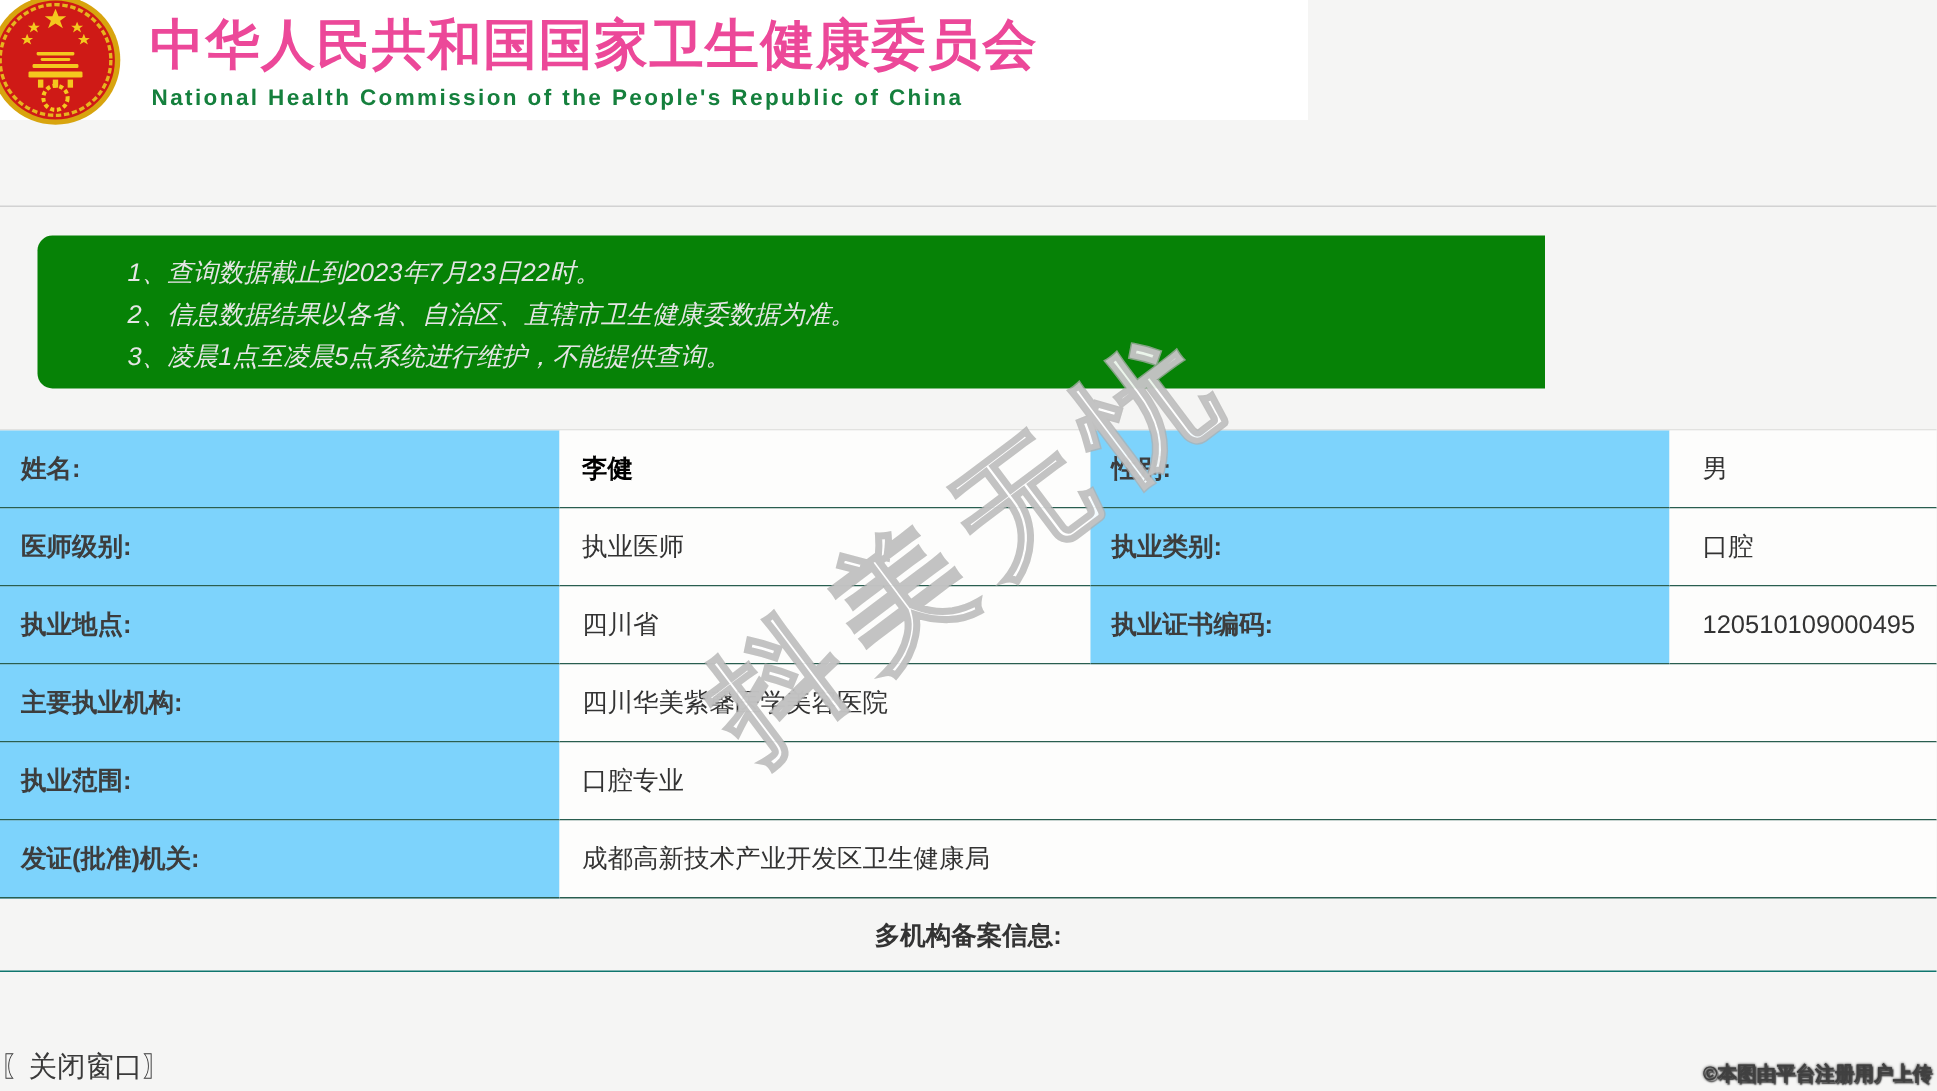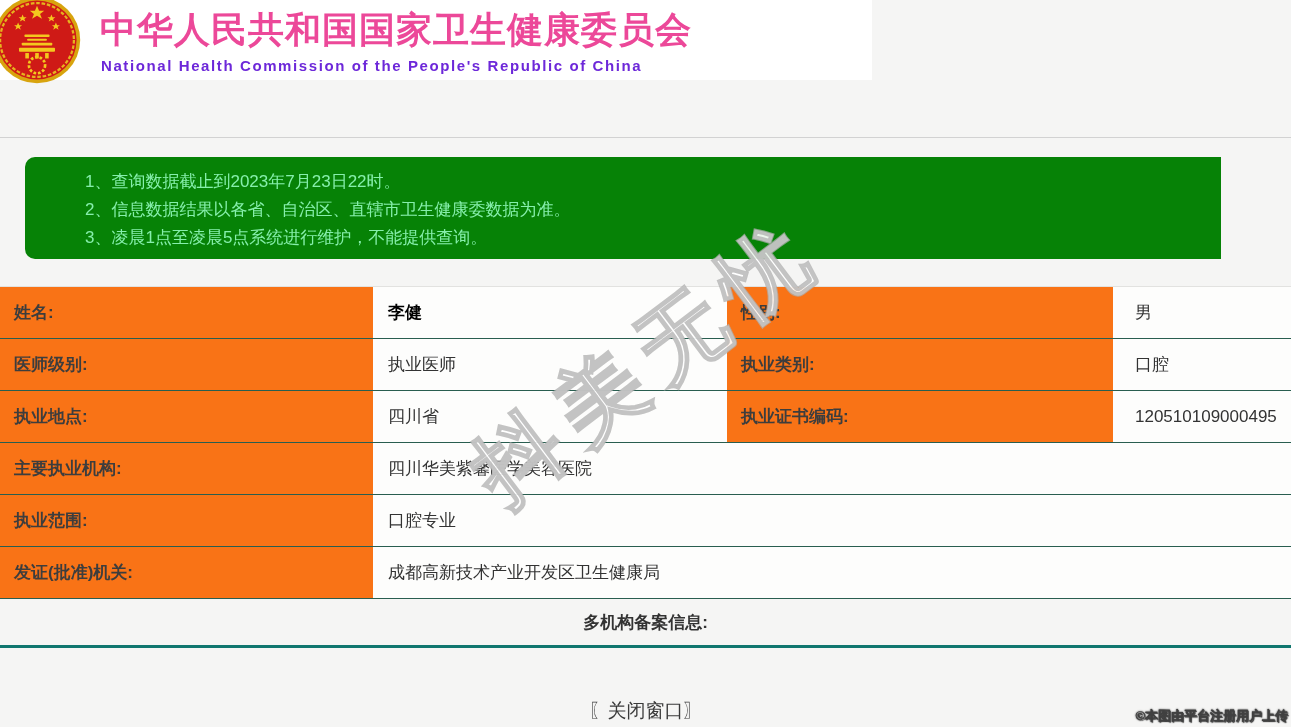--- a/index.html
+++ b/index.html
@@ -23,38 +23,39 @@
   }
   .title-cn {
     position: absolute; left: 100px; top: 6px;
     font-size: 36px; font-weight: bold;
     color: #ec4899; letter-spacing: 1px;
     white-space: nowrap;
   }
   .title-en {
     position: absolute; left: 101px; top: 57px;
     font-size: 15px; font-weight: bold;
-    color: #6d28d9; letter-spacing: 1.6px;
+    color: #15803d; letter-spacing: 1.6px;
     white-space: nowrap;
   }
 
   .top-divider {
     position: absolute; left: 0; top: 137px;
     width: 1291px; height: 0;
     border-top: 1px solid #d2d2d2;
   }
 
   
   .notice-box {
     position: absolute; left: 25px; top: 157px;
-    width: 1196px; height: 102px;
+    width: 1005px; height: 102px;
     background: #068206;
     border-radius: 10px 0 0 10px;
     padding: 11px 0 0 60px;
-    color: #86efac;
+    color: #e5e5e5;
+    font-style: italic;
   }
   .notice-line {
     font-size: 17px; line-height: 28px;
     white-space: nowrap;
   }
 
   
   .record-table {
     position: absolute; left: 0; top: 286px;
     width: 1291px;
@@ -64,45 +65,45 @@
     border-top: 1px solid #e2e2e0;
   }
   .cell {
     display: flex; align-items: center;
     border-bottom: 1px solid #295e50;
     font-size: 17px;
     white-space: nowrap;
     overflow: hidden;
   }
   .cell.label {
-    background: #f97316;
+    background: #7dd3fc;
     font-weight: bold; color: #3d3d3d;
     padding-left: 14px;
   }
   .cell.value {
     background: #fdfdfc;
     color: #333333;
     padding-left: 15px;
   }
   .cell.value2 { padding-left: 22px; }
   .cell.span3 { grid-column: 2 / 5; }
   .cell.strong { font-weight: bold; color: #000; }
 
   
   .multi-org-row {
     position: absolute; left: 0; top: 599px;
     width: 1291px; height: 49px;
     display: flex; align-items: center; justify-content: center;
     font-size: 17px; font-weight: bold; color: #333;
-    border-bottom: 3px solid #0f766e;
+    border-bottom: 1px solid #0f766e;
   }
   .close-row {
     position: absolute; left: 0; top: 698px;
     width: 1291px;
-    display: flex; justify-content: center;
+    display: flex; 
   }
   .close-link {
     font-size: 19px; color: #3a3a3a;
     cursor: pointer; white-space: nowrap;
   }
 
   
   .diagonal-watermark {
     position: absolute; left: 648px; top: 362px;
     transform: translate(-50%, -50%) rotate(-37deg);

